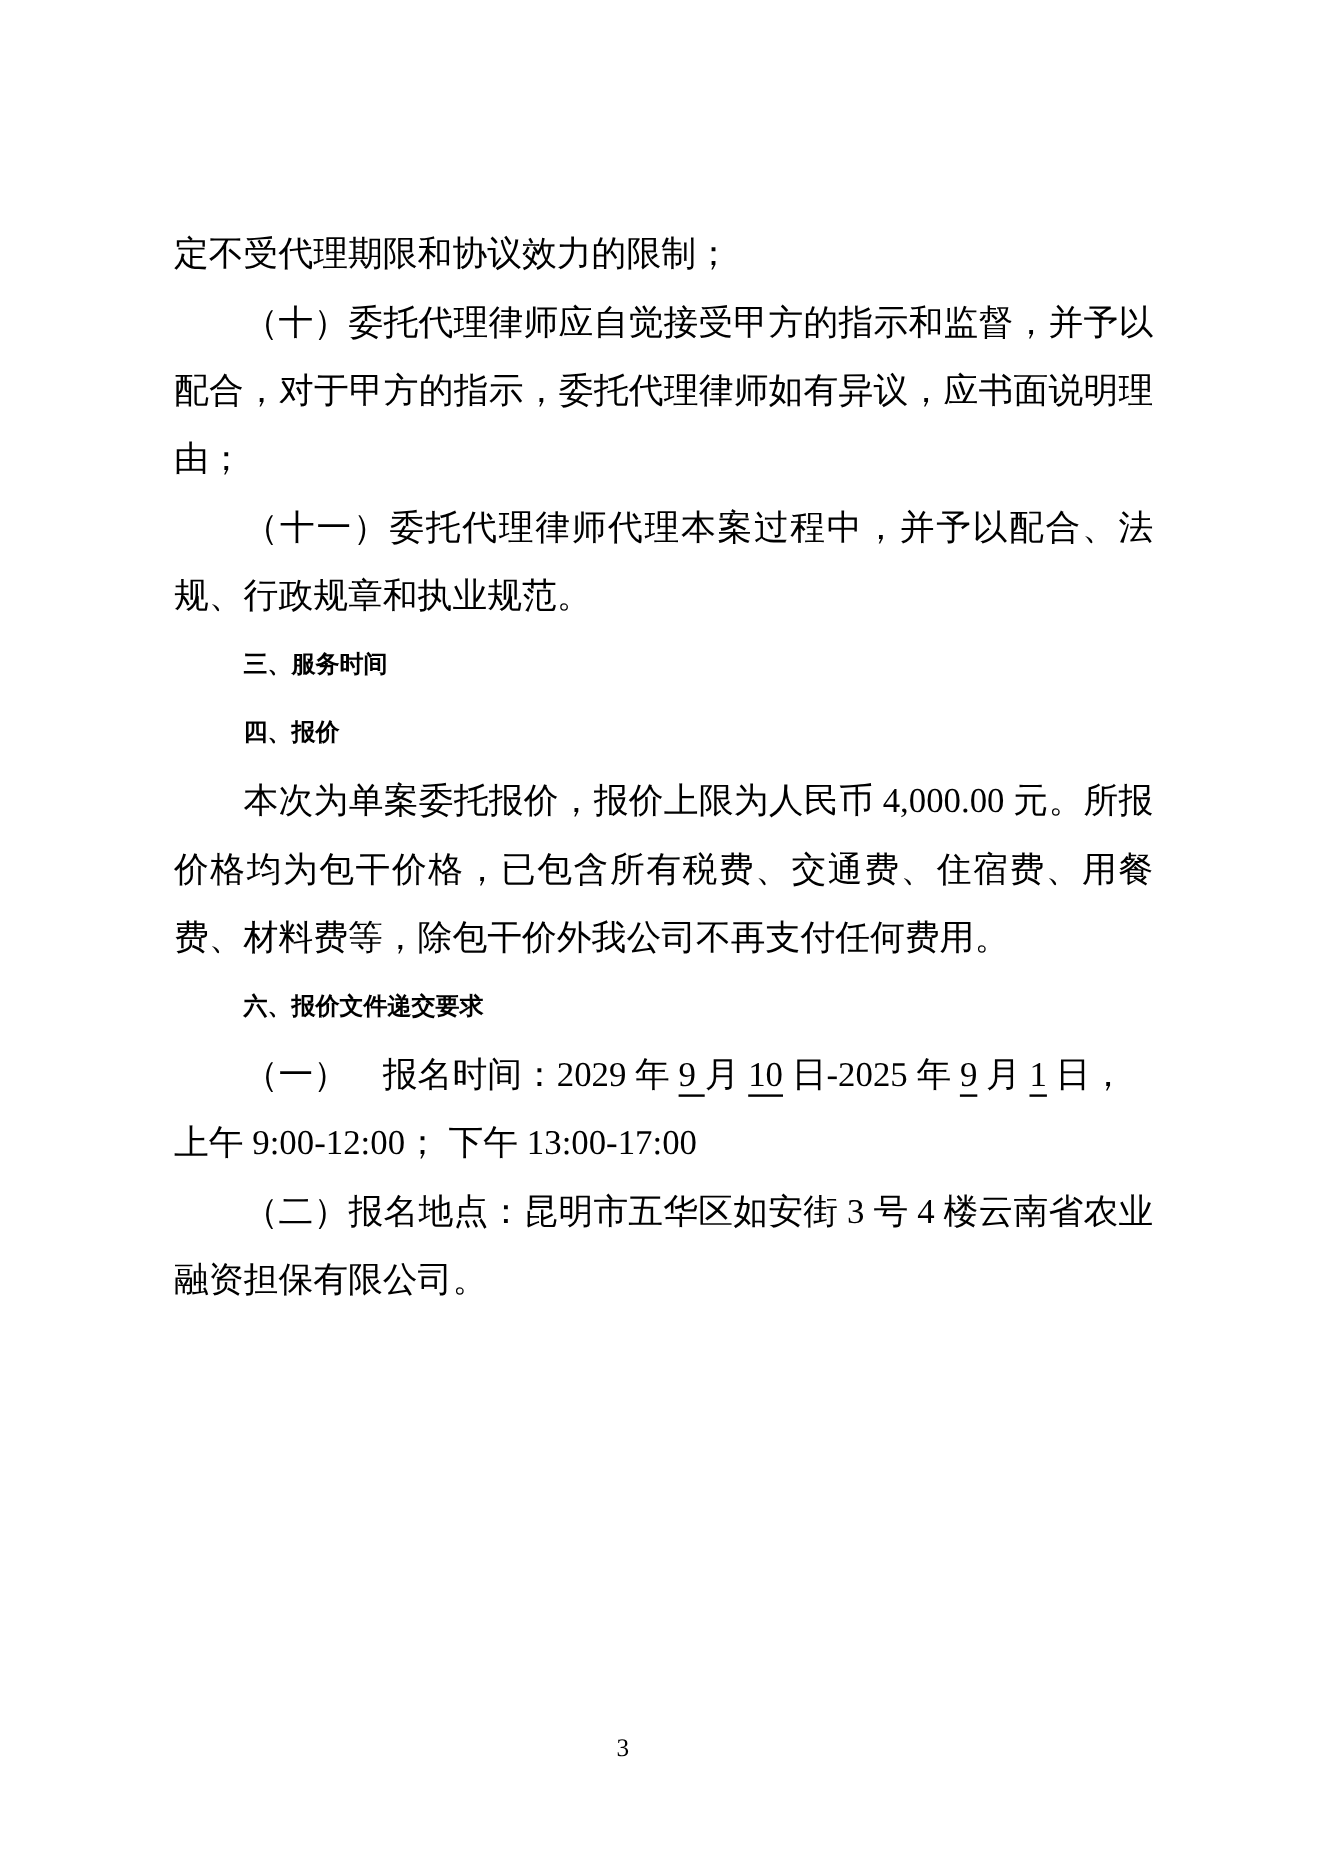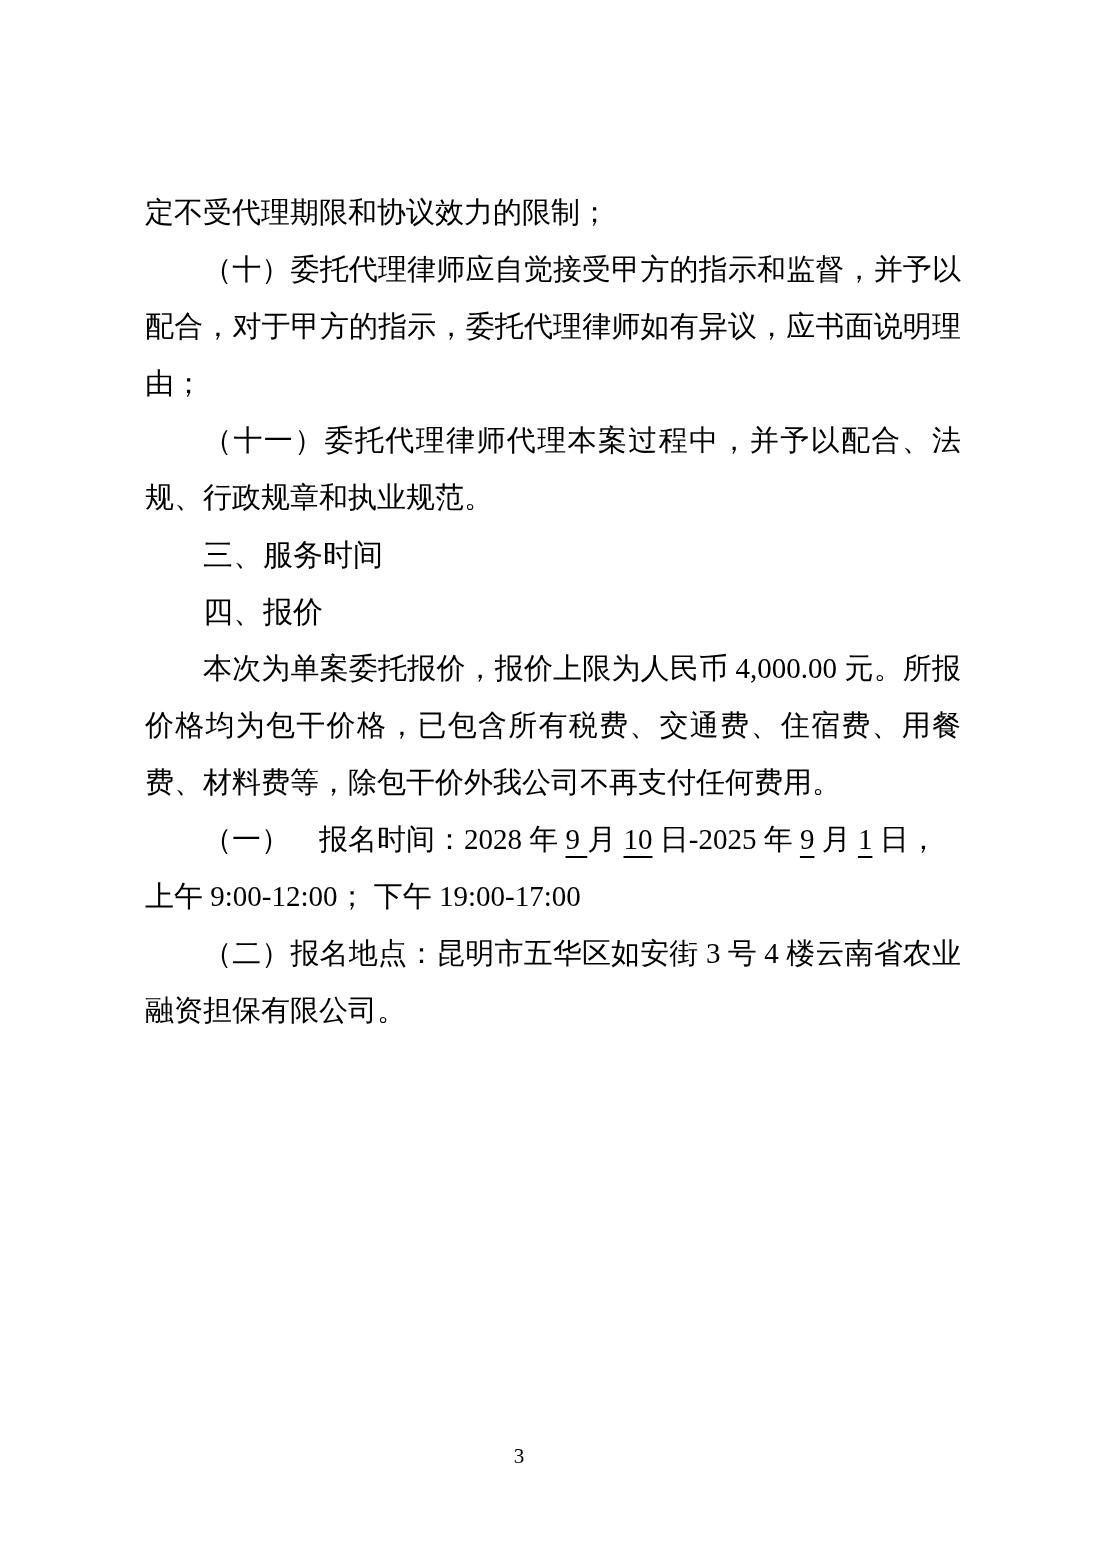--- a/index.html
+++ b/index.html
@@ -28,23 +28,23 @@
     line-height: 57px;
     text-align: justify;
     text-indent: 2em;
     word-break: break-all;
   }
   .para.no-indent {
     text-indent: 0;
   }
   .heading {
     margin: 0;
-    font-size: 30px;
+    font-size: 20px;
     line-height: 57px;
-    font-weight: 400;
+    font-weight: 700;
     font-family: "Liberation Sans", "DejaVu Sans", sans-serif;
     text-indent: 58px;
   }
   .u {
     text-decoration: underline;
     text-underline-offset: 7px;
     text-decoration-thickness: 2px;
   }
   .footer {
     position: absolute;
@@ -68,24 +68,25 @@
 
     <p class="para">（十一）委托代理律师代理本案过程中，并予以配合、法规、行政规章和执业规范。</p>
 
     <h2 class="heading">三、服务时间</h2>
 
 
     <h2 class="heading">四、报价</h2>
 
     <p class="para">本次为单案委托报价，报价上限为人民币 4,000.00 元。所报价格均为包干价格，已包含所有税费、交通费、住宿费、用餐费、材料费等，除包干价外我公司不再支付任何费用。</p>
 
+    <h2 class="heading">六、报价文件递交要求</h2>
 
-    <p class="para"><span>（一）　报名时间：2028 年 </span><span class="u">9 </span><span>月 </span><span class="u">10</span><span> 日-2025 年 </span><span class="u">9</span><span> 月 </span><span class="u">1</span><span> 日，</span></p>
+    <p class="para"><span>（一）　报名时间：2029 年 </span><span class="u">9 </span><span>月 </span><span class="u">10</span><span> 日-2025 年 </span><span class="u">9</span><span> 月 </span><span class="u">1</span><span> 日，</span></p>
 
-    <p class="para no-indent">上午 9:00-12:00； 下午 19:00-17:00</p>
+    <p class="para no-indent">上午 9:00-12:00； 下午 13:00-17:00</p>
 
     <p class="para">（二）报名地点：昆明市五华区如安街 3 号 4 楼云南省农业融资担保有限公司。</p>
 
 
   </div>
 
   <div class="footer">3</div>
 </div>
 
 </body></html>

